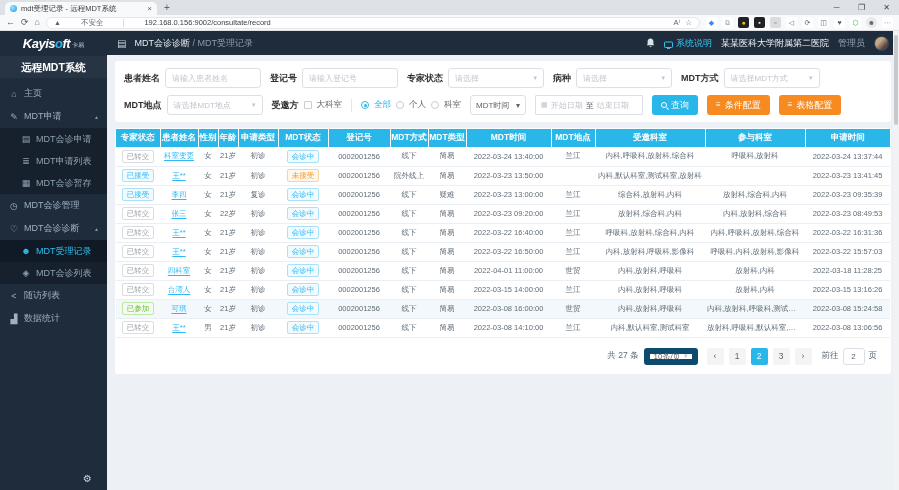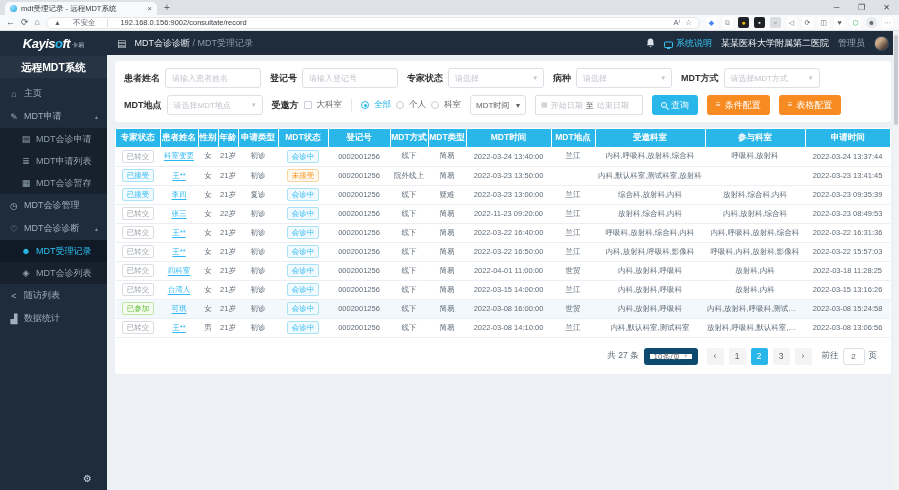--- a/index.html
+++ b/index.html
@@ -11,21 +11,21 @@
   .tabstrip { height:15px; background:#dee1e6; display:flex; align-items:flex-end; padding-left:5px; flex-shrink:0; }
   .tab { width:152px; height:13px; background:#f8f9fb; border-radius:5px 5px 0 0; display:flex; align-items:center; gap:4px; padding:0 5px; font-size:7.5px; color:#3c4043; }
   .tab-title { white-space:nowrap; overflow:hidden; text-overflow:ellipsis; flex:1; }
   .tab-favicon { width:7px; height:7px; border-radius:50%; background:radial-gradient(circle at 35% 35%,#9be1ff,#1d9fe0); flex-shrink:0; }
   .tab-close { font-size:8px; color:#5f6368; line-height:1; }
   .newtab { font-size:10px; color:#5f6368; margin-left:7px; padding-bottom:2px; }
   .win-controls { margin-left:auto; display:flex; align-self:stretch; align-items:center; }
   .win-btn { width:25px; text-align:center; font-size:8px; color:#444; line-height:15px; }
   .navbar { height:16px; background:#f8f9fb; border-bottom:1px solid #dfe1e5; display:flex; align-items:center; padding:0 6px; gap:6px; flex-shrink:0; }
   .nav-icon { color:#5f6368; font-size:9px; line-height:1; }
-  .addressbar { flex:1; height:12px; background:#fff; border:1px solid #e4e6e9; border-radius:7px; display:flex; align-items:center; padding:0 7px; gap:12px; font-size:7.5px; color:#5f6368; min-width:0; }
+  .addressbar { flex:1; height:12px; background:#fff; border:1px solid #e4e6e9; border-radius:7px; display:flex; align-items:center; padding:0 7px; gap:20px; font-size:7.5px; color:#5f6368; min-width:0; }
   .warn-tri { font-size:7px; color:#5f6368; }
   .addr-div { width:1px; height:8px; background:#dadce0; }
   .url-text { color:#3c4043; white-space:nowrap; overflow:hidden; }
   .addr-right { margin-left:auto; display:flex; gap:5px; color:#5f6368; font-size:7.5px; }
   .ext-row { display:flex; align-items:center; gap:5px; }
   .ext-ic { width:11px; height:11px; border-radius:2px; display:flex; align-items:center; justify-content:center; font-size:7px; color:#5f6368; }
 
   
   .app { flex:1; display:flex; min-height:0; position:relative; }
   .sidebar { width:107px; background:#1e2c3c; flex-shrink:0; position:relative; }
@@ -413,21 +413,21 @@
                 <tr>
                   <td><span class="badge gray">已转交</span></td>
                   <td><span class="plink">张三</span></td>
                   <td>女</td>
                   <td>22岁</td>
                   <td>初诊</td>
                   <td><span class="badge cyan">会诊中</span></td>
                   <td>0002001256</td>
                   <td>线下</td>
                   <td>简易</td>
-                  <td>2022-11-23 09:20:00</td>
+                  <td>2022-03-23 09:20:00</td>
                   <td>兰江</td>
                   <td>放射科,综合科,内科</td>
                   <td>内科,放射科,综合科</td>
                   <td>2022-03-23 08:49:53</td>
                 </tr>
                 <tr>
                   <td><span class="badge gray">已转交</span></td>
                   <td><span class="plink">王**</span></td>
                   <td>女</td>
                   <td>21岁</td>

